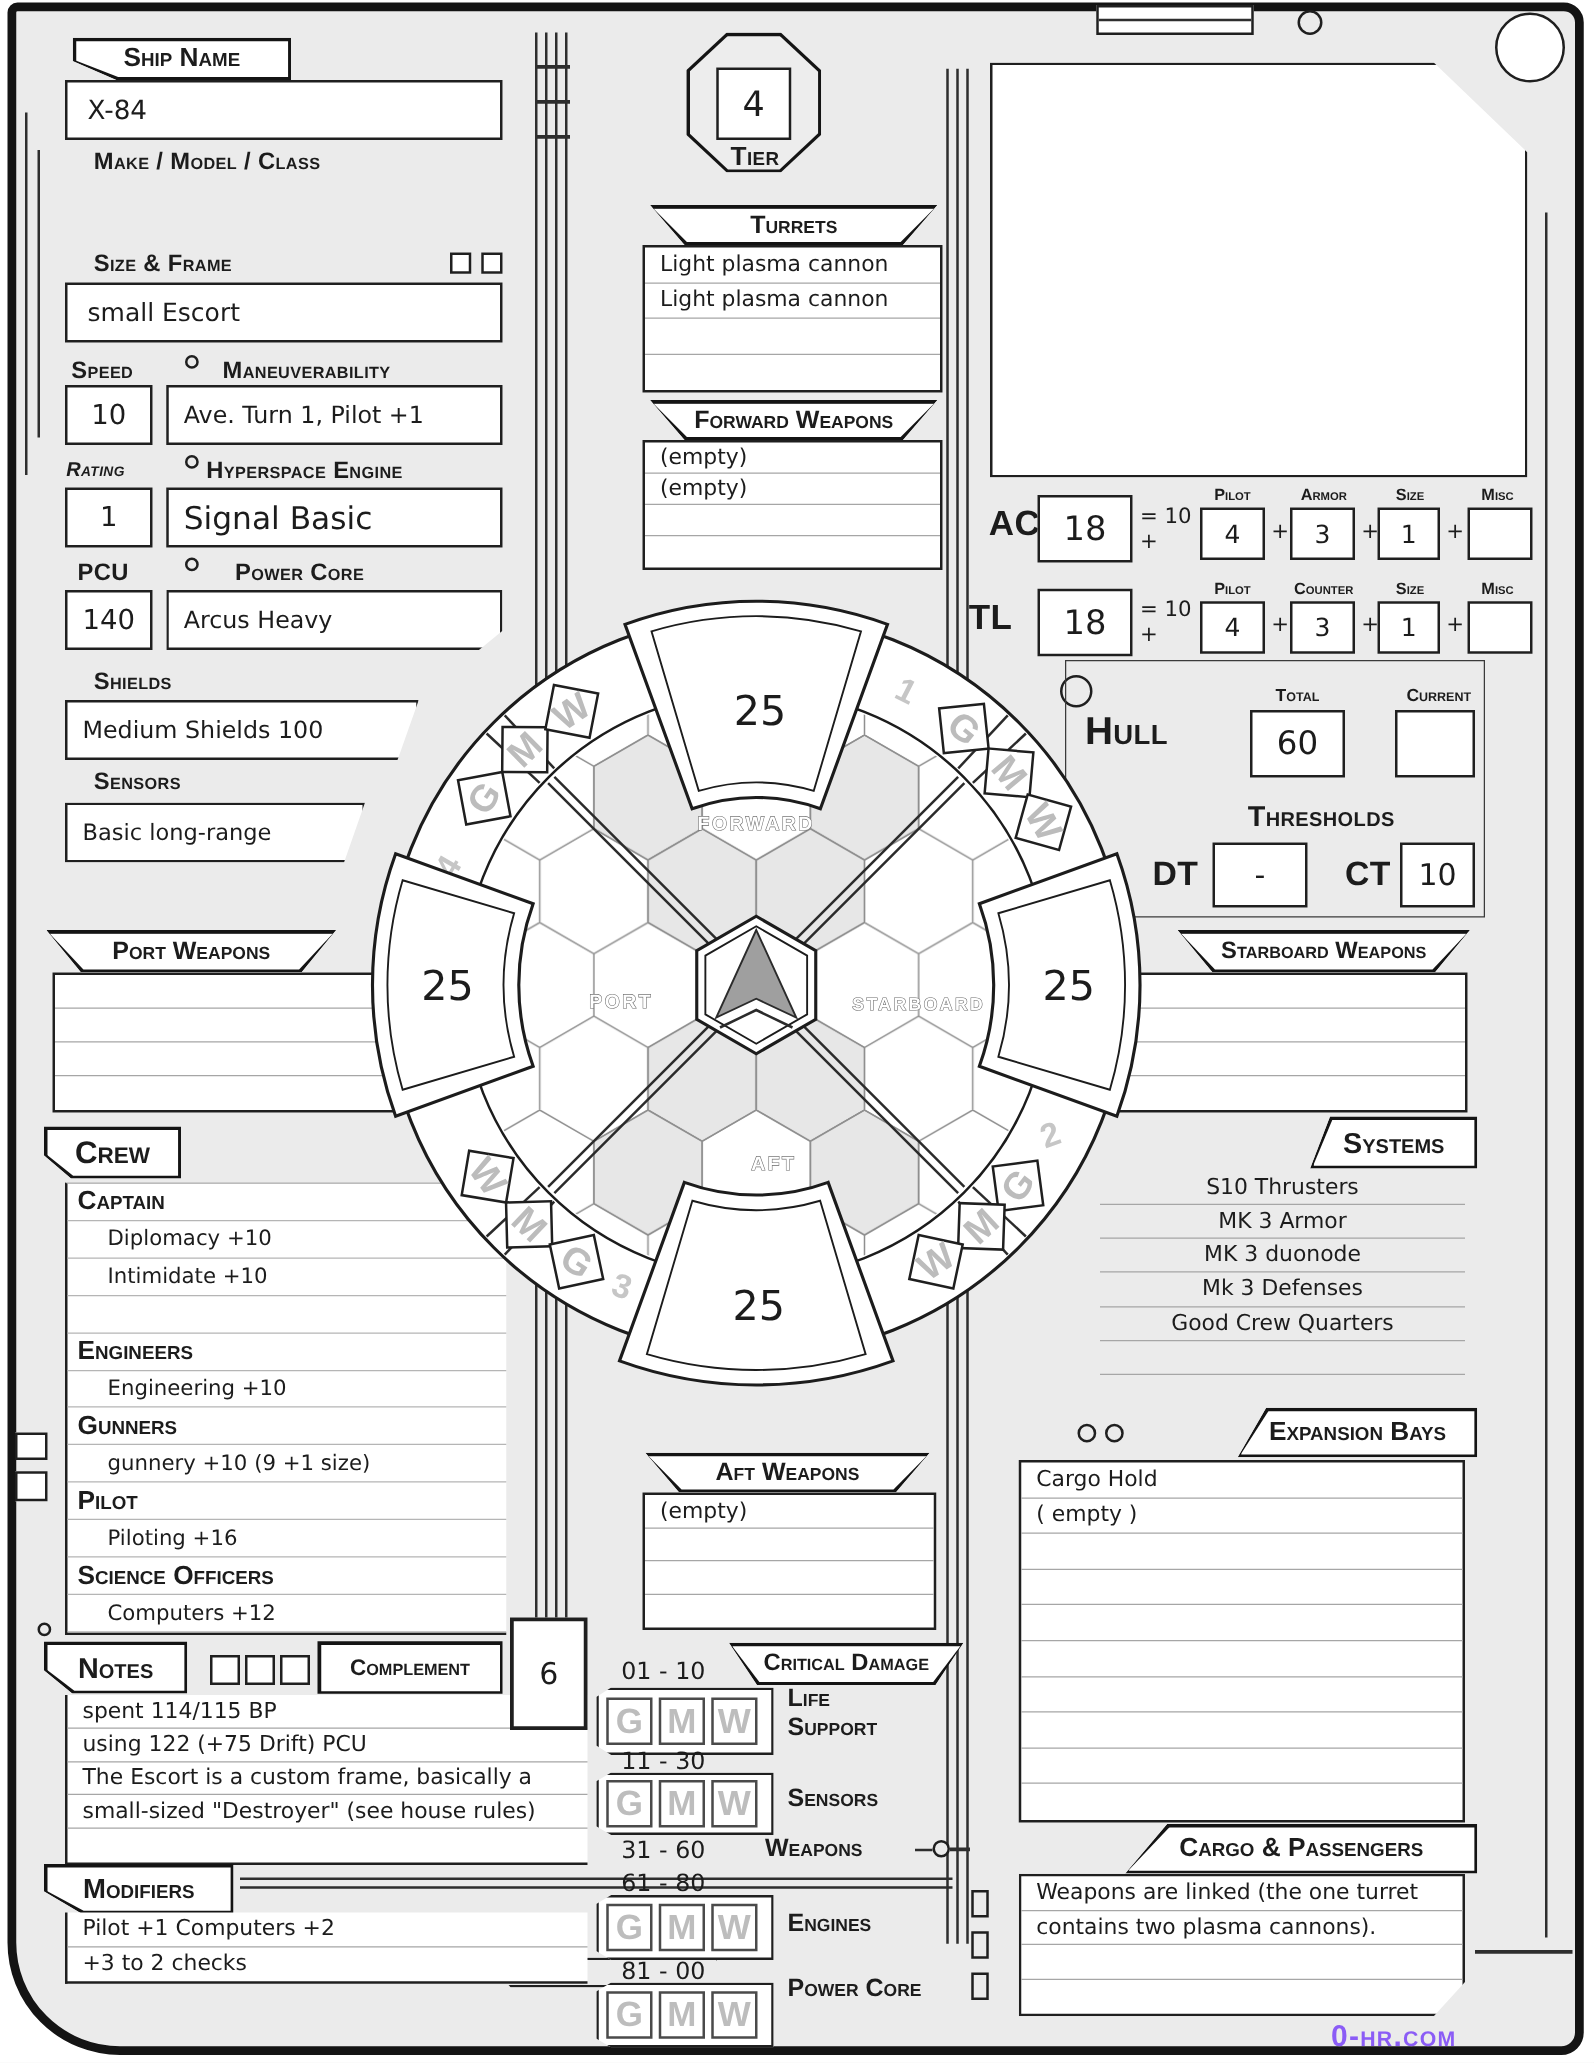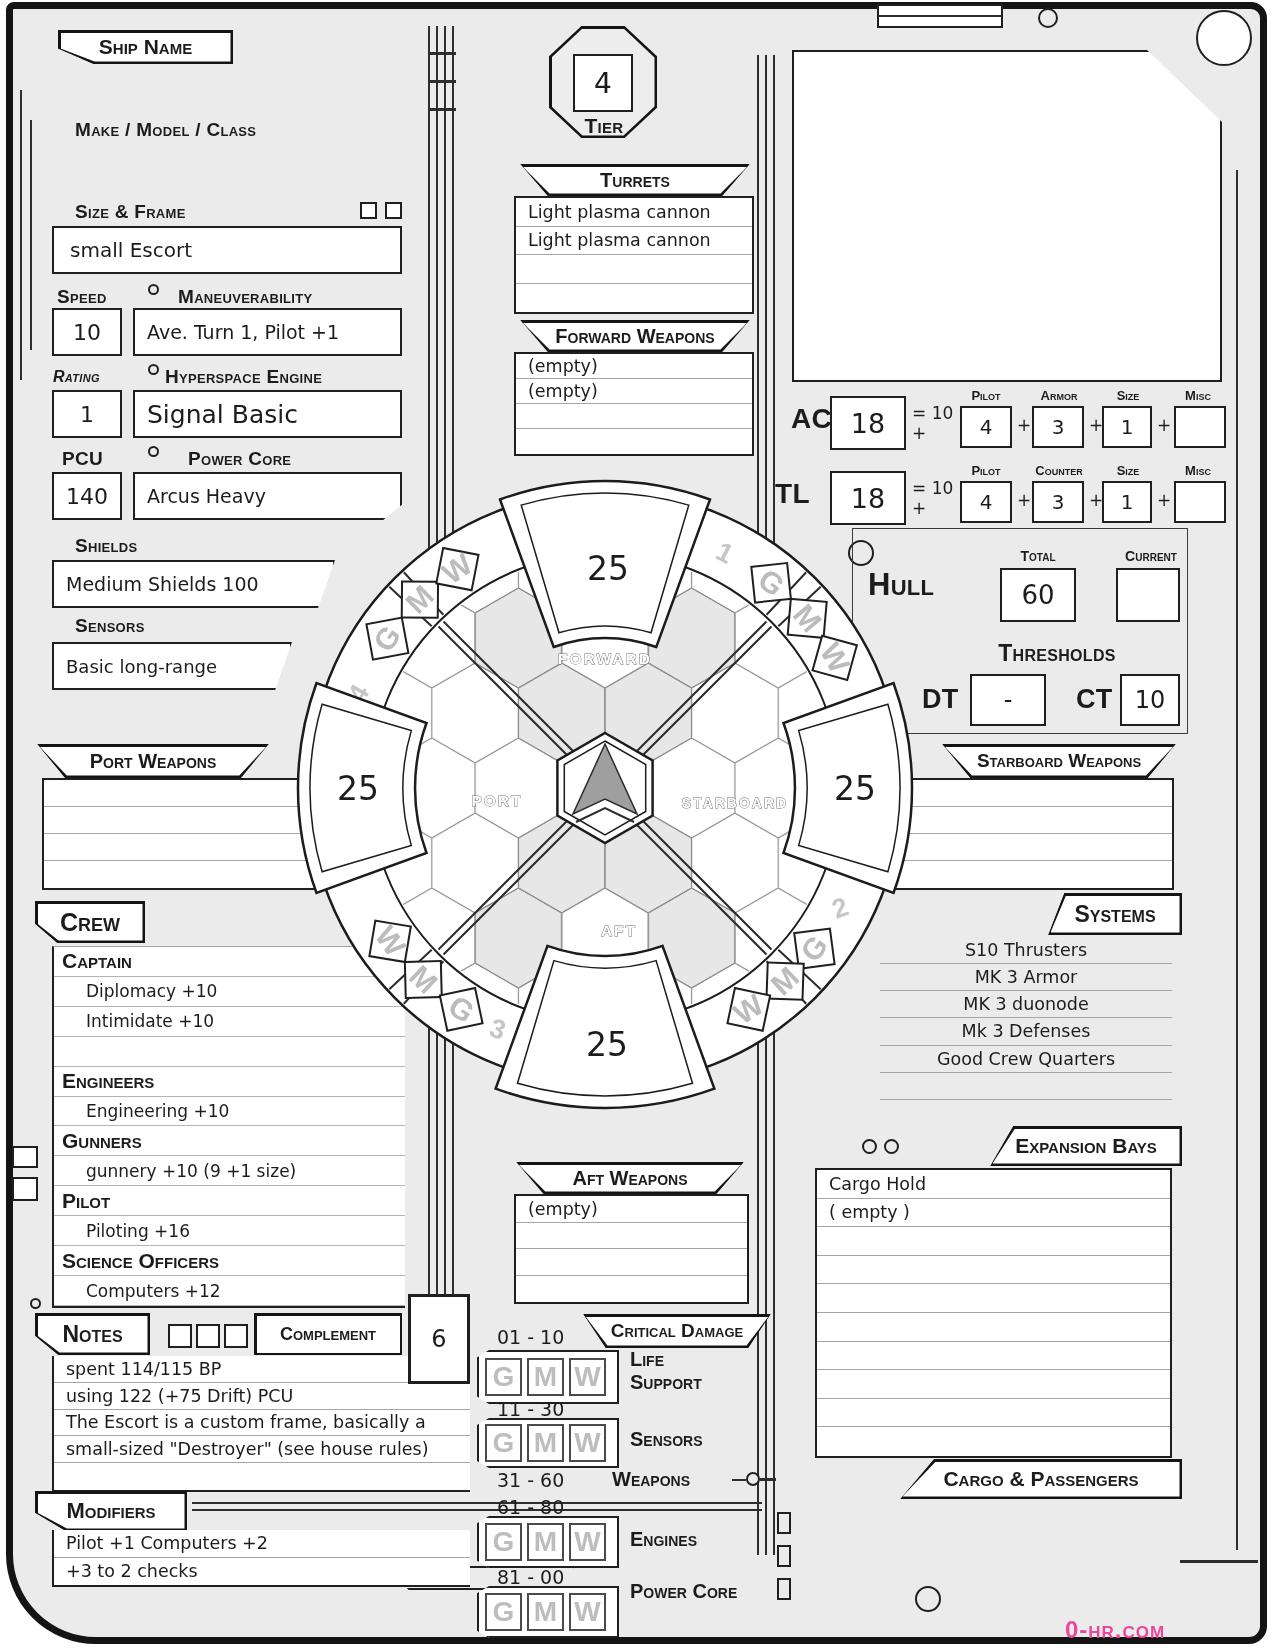--- a/index.html
+++ b/index.html
@@ -75,20 +75,23 @@
   <div class="abs circ" style="left:915px;top:1586px;width:26px;height:26px;"></div>
   <div class="abs chk" style="left:777px;top:1512px;width:14px;height:22px;background:#ebebeb;"></div>
   <div class="abs chk" style="left:777px;top:1545px;width:14px;height:22px;background:#ebebeb;"></div>
   <div class="abs chk" style="left:777px;top:1578px;width:14px;height:22px;background:#ebebeb;"></div>
 
   <div class="tab clipL" style="left:58px;top:30px;width:175px;height:34px;">
     <div class="s1 clipL"></div>
       <div class="s2 clipL"></div>
     <div class="t" style="font-size:21px;">Ship Name</div>
   </div>
+  <div class="abs vbox" style="left:52px;top:64px;width:350px;height:48px;font-size:21px;padding-left:16px;">
+    <span>X-84</span>
+  </div>
 
   <div class="abs lbl" style="left:75px;top:118px;width:320px;height:24px;font-size:19px;">Make / Model / Class</div>
 
   <div class="abs lbl" style="left:75px;top:200px;width:200px;height:24px;font-size:19px;">Size &amp; Frame</div>
   <div class="abs chk" style="left:360px;top:202px;width:17px;height:17px;"></div>
   <div class="abs chk" style="left:385px;top:202px;width:17px;height:17px;"></div>
   <div class="abs vbox" style="left:52px;top:226px;width:350px;height:48px;font-size:20px;padding-left:16px;">
     <span>small Escort</span>
   </div>
 
@@ -407,22 +410,28 @@
     <div class="gmwb">M</div>
     <div class="gmwb">W</div>
   </div>
   <div class="abs sysl" style="left:630px;top:1580px;width:110px;height:46px;">Power Core</div>
 
   <div class="tab clipR" style="left:900px;top:1459px;width:282px;height:40px;">
     <div class="s1 clipR"></div>
       <div class="s2 clipR"></div>
     <div class="t" style="font-size:21px;">Cargo &amp; Passengers</div>
   </div>
-
-  <div class="abs lbl" style="left:1030px;top:1616px;width:170px;height:28px;font-size:24px;color:#ec4899;justify-content:center;letter-spacing:1px;">0-hr.com</div>
+  <div class="abs ll" style="left:815px;top:1499px;width:357px;height:114px;grid-template-rows:repeat(4,1fr);clip-path:polygon(0 0,100% 0,100% 76%,93% 100%,0 100%);">
+    <div class="li">Weapons are linked (the one turret</div>
+    <div class="li">contains two plasma cannons).</div>
+    <div class="li"></div>
+    <div class="li"></div>
+  </div>
+
+  <div class="abs lbl" style="left:1030px;top:1616px;width:170px;height:28px;font-size:24px;color:#8b5cf6;justify-content:center;letter-spacing:1px;">0-hr.com</div>
 
   <svg class="abs" style="left:280px;top:470px;width:656px;height:642px;pointer-events:none;" viewBox="280 470 656 642">
     <defs>
       <pattern id="hx" patternUnits="userSpaceOnUse" x="561.7" y="738" width="86.6" height="150">
         <path d="M43.3,0 86.6,25 86.6,75 43.3,100 0,75 0,25 Z M43.3,100 43.3,150" fill="none" stroke="#8f8f8f" stroke-width="1.2"></path>
       </pattern>
       <clipPath id="hexclip">
           <circle cx="605" cy="788" r="233"></circle>
         </clipPath>
     </defs>

